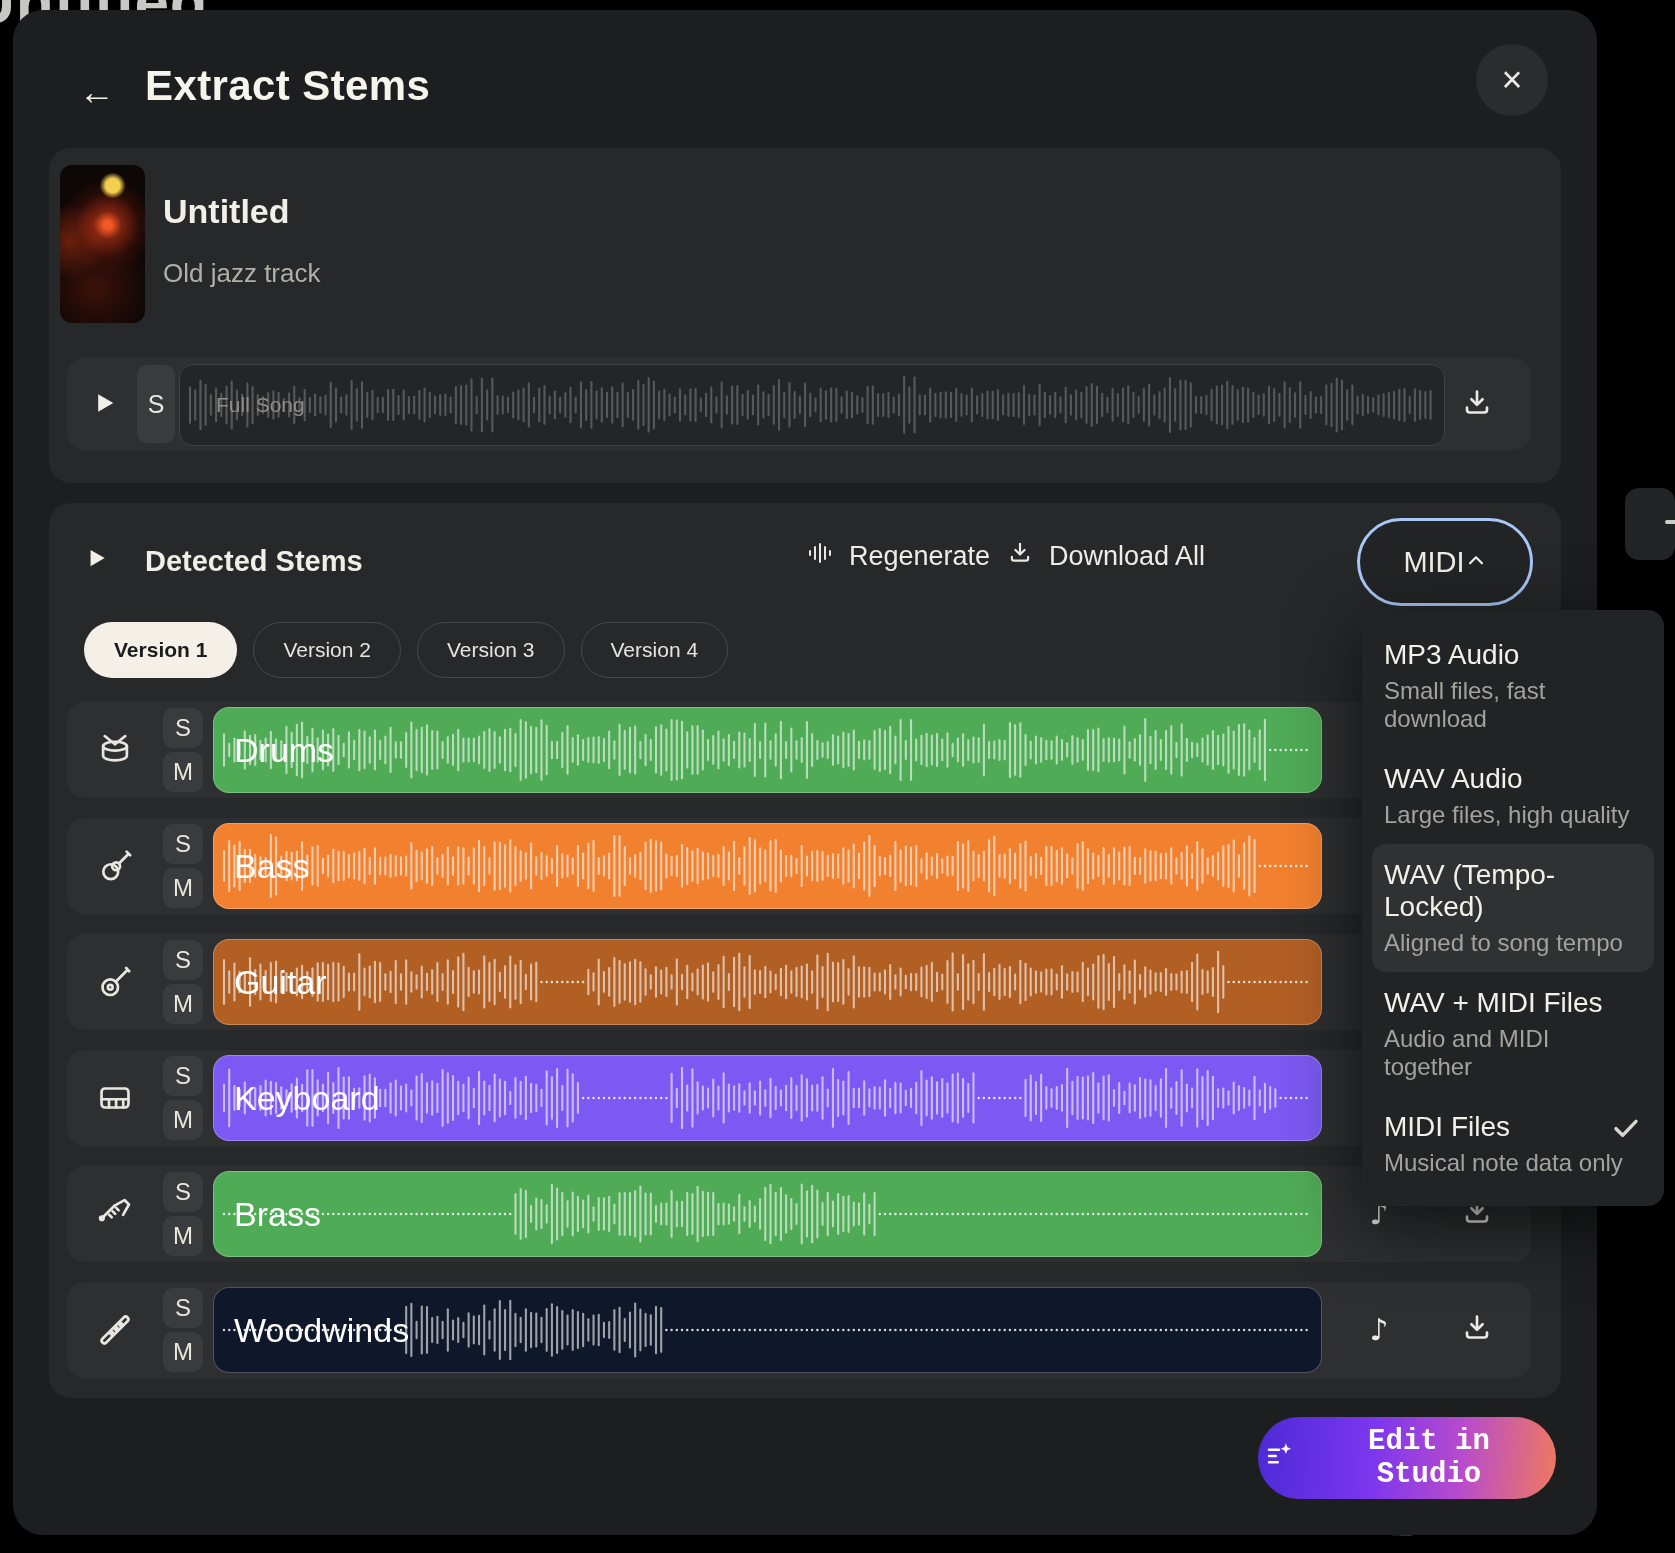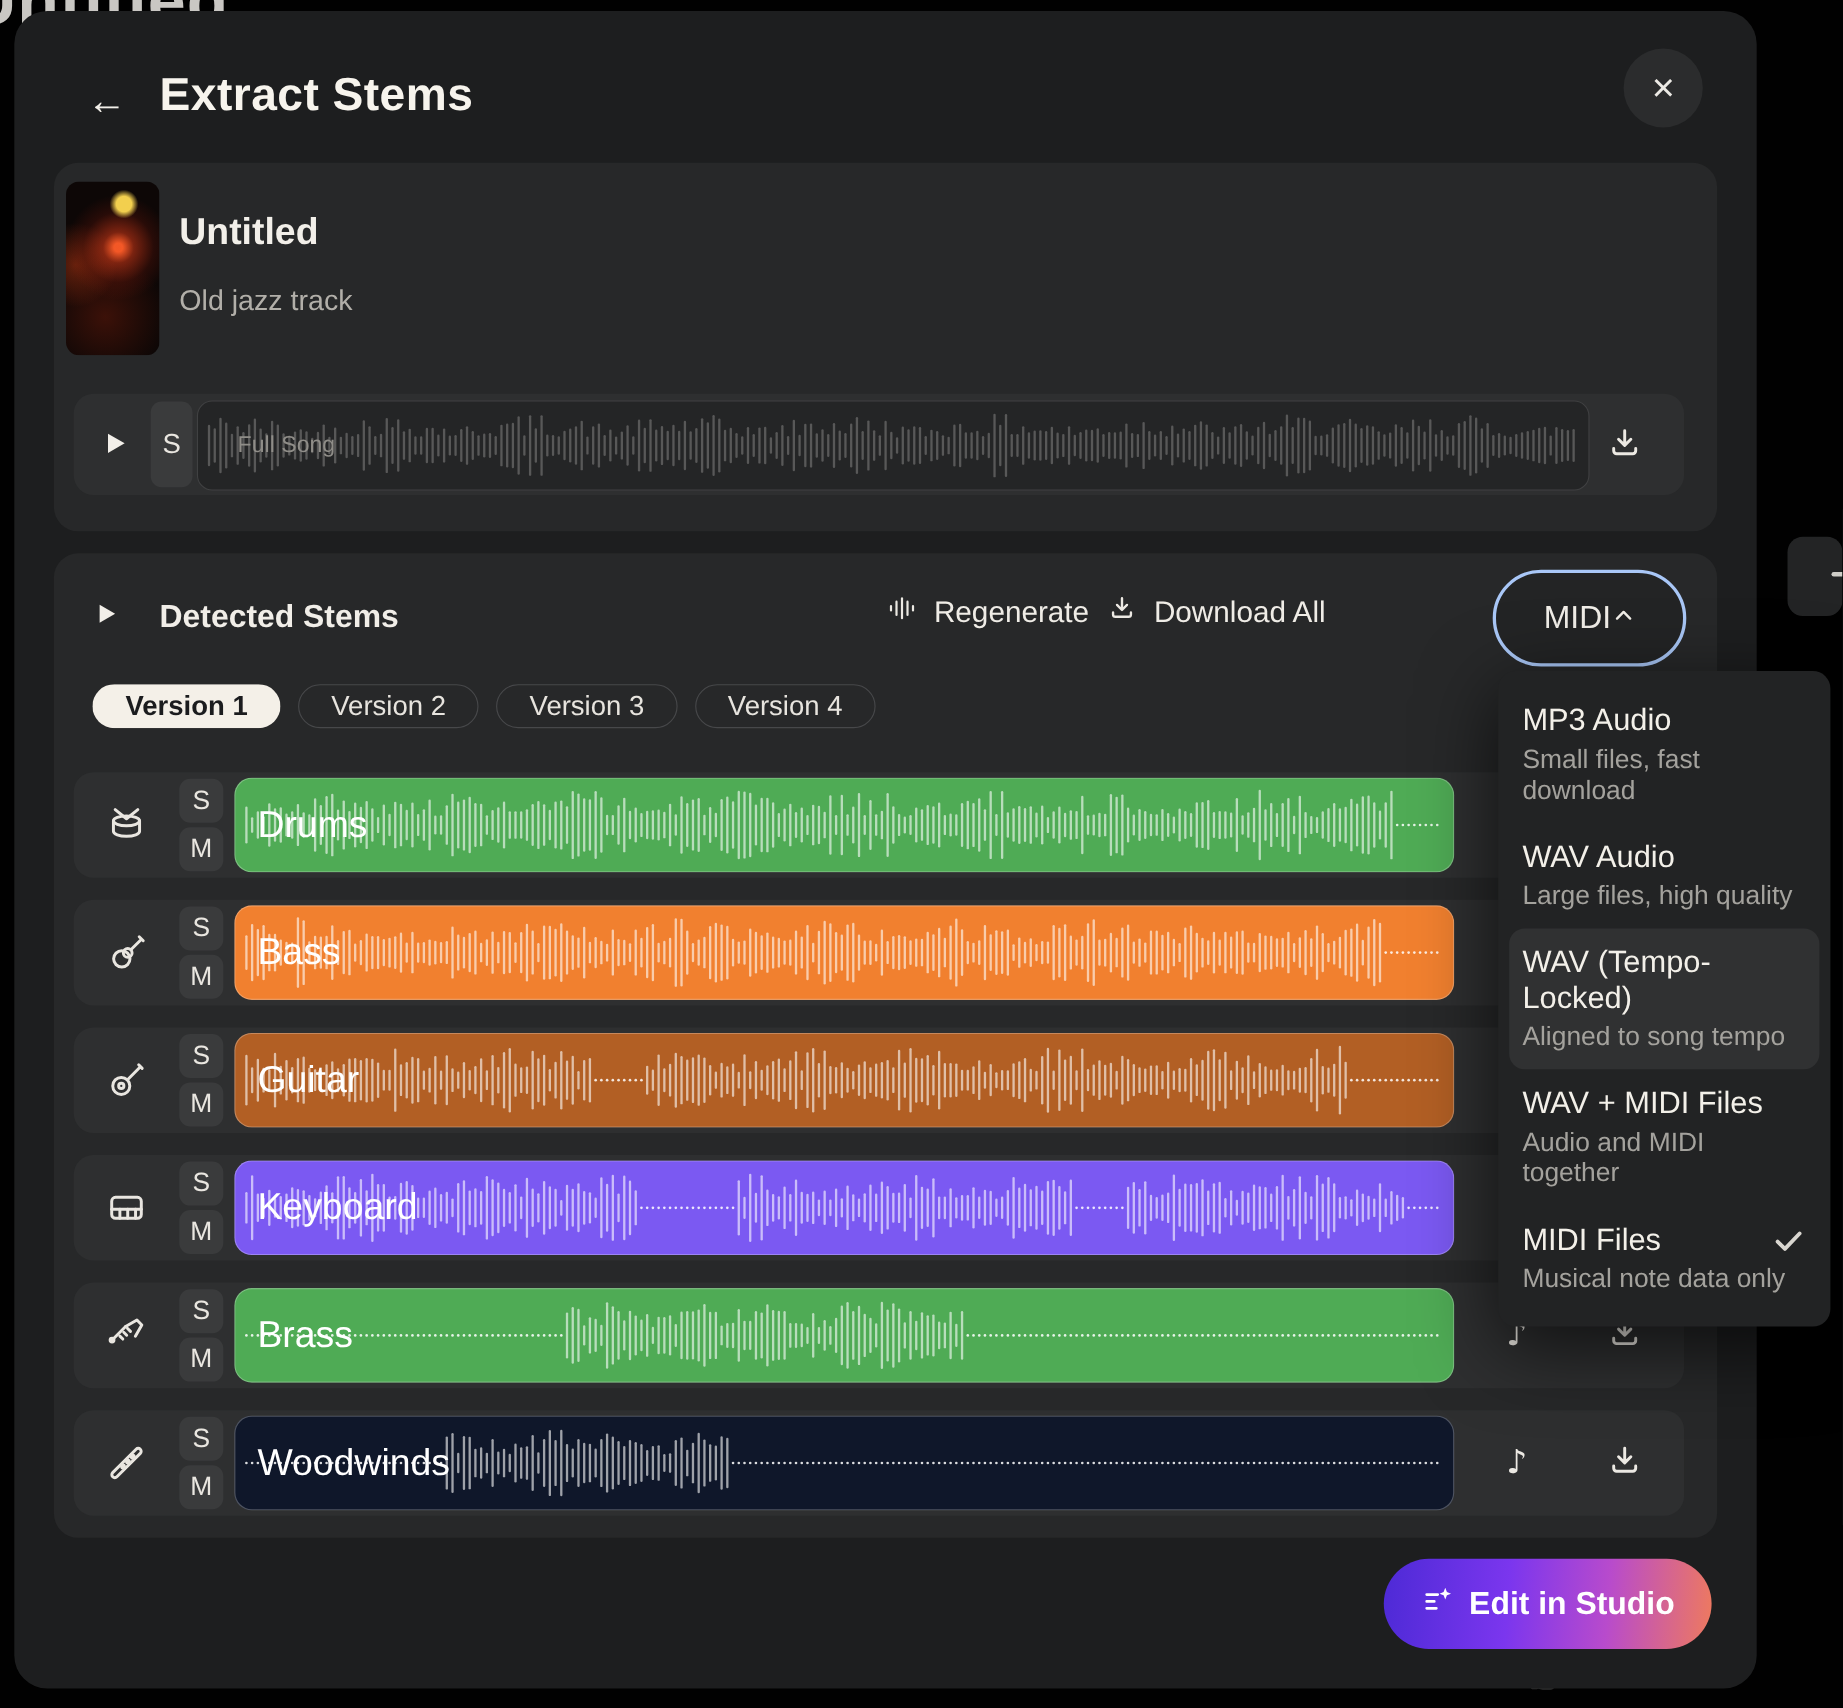--- a/index.html
+++ b/index.html
@@ -40,38 +40,38 @@
   
   .stems-panel{position:absolute;left:36px;top:493px;width:1512px;height:895px;background:#272829;border-radius:22px;}
   .sp-play{position:absolute;left:34px;top:42px;}
   .sp-title{position:absolute;left:96px;top:42px;font-size:29px;font-weight:600;color:#f1eee8;}
   .ghost-btn{position:absolute;top:36px;display:flex;align-items:center;gap:16px;font-size:27px;background:none;border:none;color:#efece6;cursor:pointer;font-family:inherit;}
   .regen-btn{left:752px;}
   .dlall-btn{left:952px;}
   .midi-btn{position:absolute;left:1308px;top:15px;width:176px;height:88px;border-radius:44px;border:3px solid #a9c7f7;background:#232425;color:#f1eee8;font-size:29px;display:flex;align-items:center;justify-content:center;cursor:pointer;font-family:inherit;}
 
   .tabs{position:absolute;left:35px;top:119px;display:flex;gap:16px;}
-  .tab{height:40px;padding:0 29px;border-radius:28px;border:1.5px solid #47484a;background:transparent;color:#e7e4de;font-size:25px;cursor:pointer;font-family:inherit;}
+  .tab{height:56px;padding:0 29px;border-radius:28px;border:1.5px solid #47484a;background:transparent;color:#e7e4de;font-size:21px;cursor:pointer;font-family:inherit;}
   .tab.active{background:#f4f0e8;color:#1b1c1e;border-color:transparent;font-weight:600;}
 
   .stem-rows{position:absolute;left:18px;top:199px;width:1464px;display:flex;flex-direction:column;gap:20px;}
   .stem-row{position:relative;height:96px;background:#2e2f30;border-radius:18px;}
   .stem-ic{position:absolute;left:24px;top:26px;width:48px;height:44px;display:flex;align-items:center;justify-content:center;}
   .sm{position:absolute;left:96px;width:40px;height:40px;border-radius:10px;background:#3a3b3c;color:#e9e6e0;font-size:24px;border:none;cursor:pointer;font-family:inherit;}
   .sm.solo{top:6px;}
   .sm.mute{top:50px;}
   .stem-bar{position:absolute;left:146px;top:5px;width:1109px;height:86px;border-radius:16px;border:1.5px solid rgba(255,255,255,.26);overflow:hidden;box-sizing:border-box;cursor:pointer;}
   .stem-bar svg{position:absolute;left:0;top:0;width:100%;height:100%;}
   .stem-label{position:absolute;left:20px;top:50%;transform:translateY(-50%);font-size:34px;font-weight:500;color:#fff;z-index:2;}
   .note-btn{position:absolute;left:1292px;top:24px;width:40px;height:46px;font-size:30px;color:#ece9e3;font-family:"DejaVu Sans",sans-serif;}
   .dl-btn{position:absolute;left:1390px;top:24px;width:40px;height:46px;}
 
   .edit-btn{position:absolute;left:1245px;top:1407px;width:298px;height:82px;border-radius:41px;border:none;cursor:pointer;
     background:linear-gradient(95deg,#4d2ad6 0%,#7b36ee 38%,#b84bcc 68%,#ee7a5e 100%);
-    color:#fff;font-size:29px;font-weight:600;display:flex;align-items:center;justify-content:center;gap:14px;font-family:Liberation Sans, sans-serif;}
+    color:#fff;font-size:29px;font-weight:600;display:flex;align-items:center;justify-content:center;gap:14px;font-family:Liberation Mono, monospace;}
 
   
   .format-menu{position:absolute;left:1362px;top:610px;width:302px;background:#222324;border-radius:16px;padding:14px 0;
     box-shadow:0 18px 70px rgba(0,0,0,.65);z-index:20;}
   .menu-item{position:relative;padding:15px 22px;cursor:pointer;}
   .menu-item.highlighted{background:#303132;border-radius:14px;margin:0 10px;padding:15px 12px;}
   .mi-title{font-size:28px;color:#f3f0e9;font-weight:500;}
   .mi-desc{font-size:24px;color:#a4a29d;margin-top:6px;}
   .mi-check{position:absolute;right:22px;top:16px;}
 </style>

